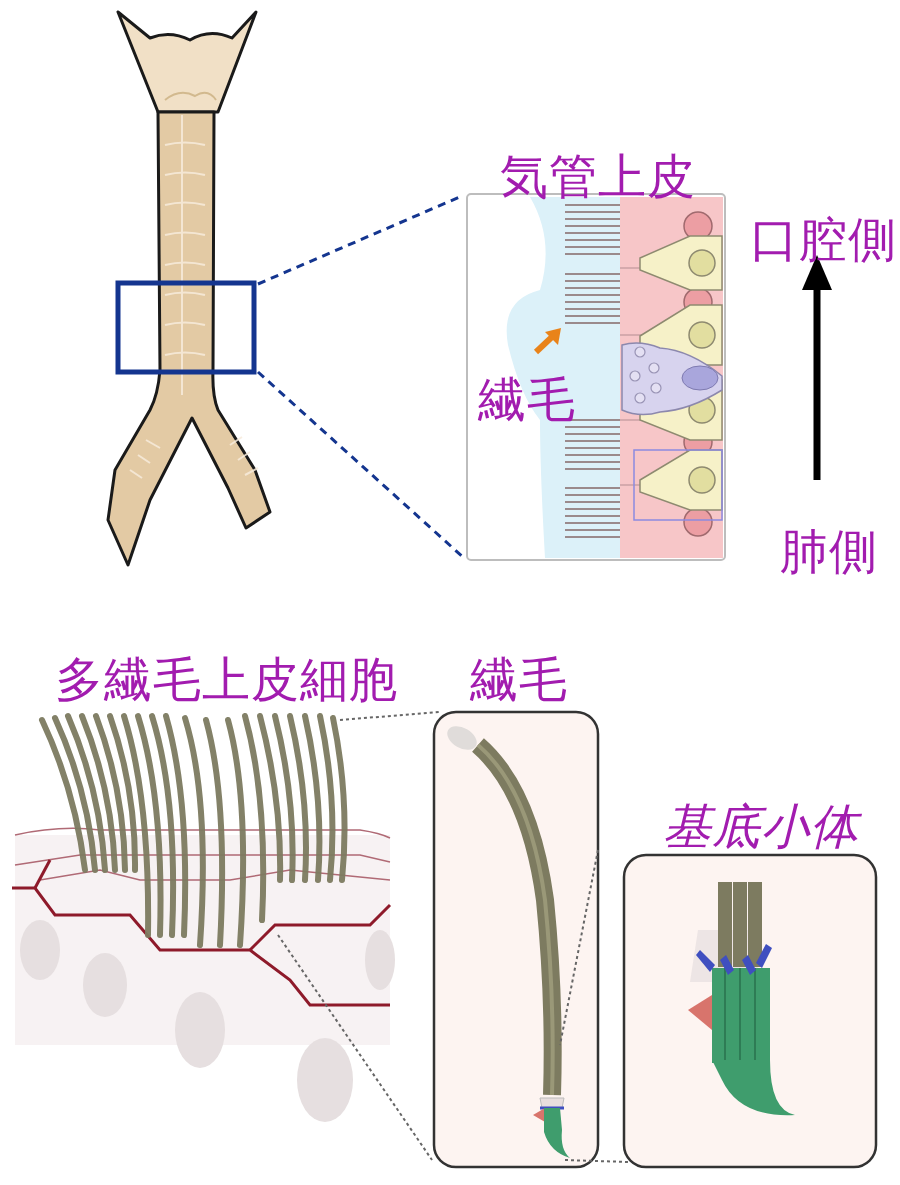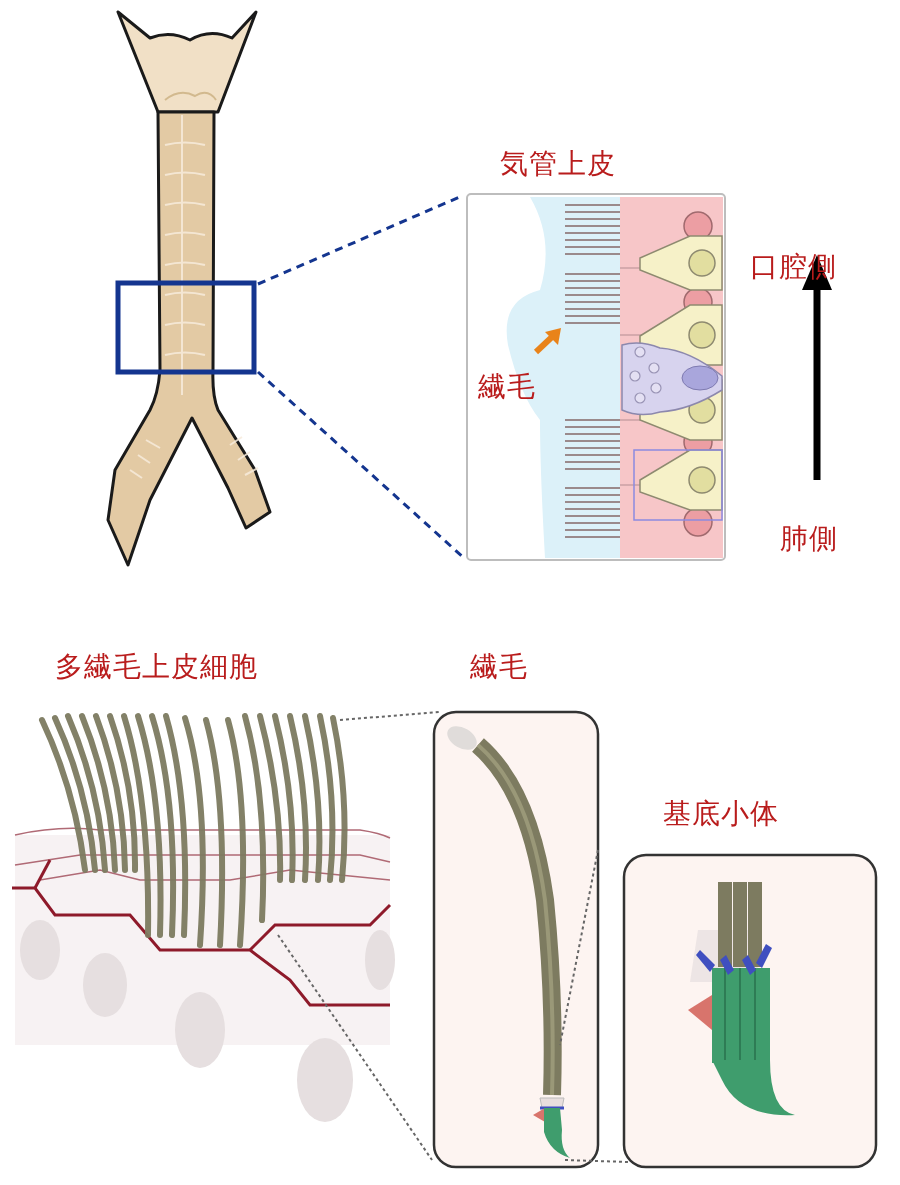--- a/index.html
+++ b/index.html
@@ -1,18 +1,18 @@
 <!DOCTYPE html>
 <html><head>
 <meta charset="utf-8">
 <style>
   html, body { margin:0; padding:0; background:#ffffff; }
   body { width:900px; height:1185px; position:relative; overflow:hidden;
          font-family:"DejaVu Sans", sans-serif; color:#333; }
-  .label { position:absolute; font-size:28px; color:#b91c1c; white-space:nowrap; letter-spacing:1px; }
+  .label { position:absolute; font-size:48px; color:#a21caf; white-space:nowrap; letter-spacing:1px; }
   svg { position:absolute; left:0; top:0; }
 </style>
 </head>
 <body>
 
 <svg width="900" height="1185">
 
   <path d="M118,12 L150,38 Q170,30 190,40 Q210,28 232,38 L256,12 L218,112 L158,112 Z" fill="#f1e0c6" stroke="#1a1a1a" stroke-width="3" stroke-linejoin="round"></path>
   <path d="M165,100 Q180,88 195,96 Q208,88 216,100" fill="none" stroke="#d2b98e" stroke-width="2"></path>
 
@@ -203,17 +203,17 @@
       <path d="M726,955 L734,970 L728,975 L720,960 Z"></path>
       <path d="M748,955 L756,970 L750,975 L742,960 Z"></path>
       <path d="M772,948 L762,968 L756,963 L766,944 Z"></path>
     </g>
     <polygon points="688,1010 712,995 712,1030" fill="#d8746c"></polygon>
   </g>
 </svg>
 
 <div class="label" style="left:500px; top:145px;">気管上皮</div>
 <div class="label" style="left:478px; top:368px;">繊毛</div>
-<div class="label" style="left:750px; top:208px;margin-top:40px;">口腔側</div>
+<div class="label" style="left:750px; top:208px;">口腔側</div>
 <div class="label" style="left:780px; top:520px;">肺側</div>
 <div class="label" style="left:55px; top:648px;text-align:right;">多繊毛上皮細胞</div>
 <div class="label" style="left:470px; top:648px;">繊毛</div>
-<div class="label" style="left:663px; top:795px;">基底小体</div>
+<div class="label" style="left:663px; top:795px;font-style:italic;">基底小体</div>
 
 </body></html>

